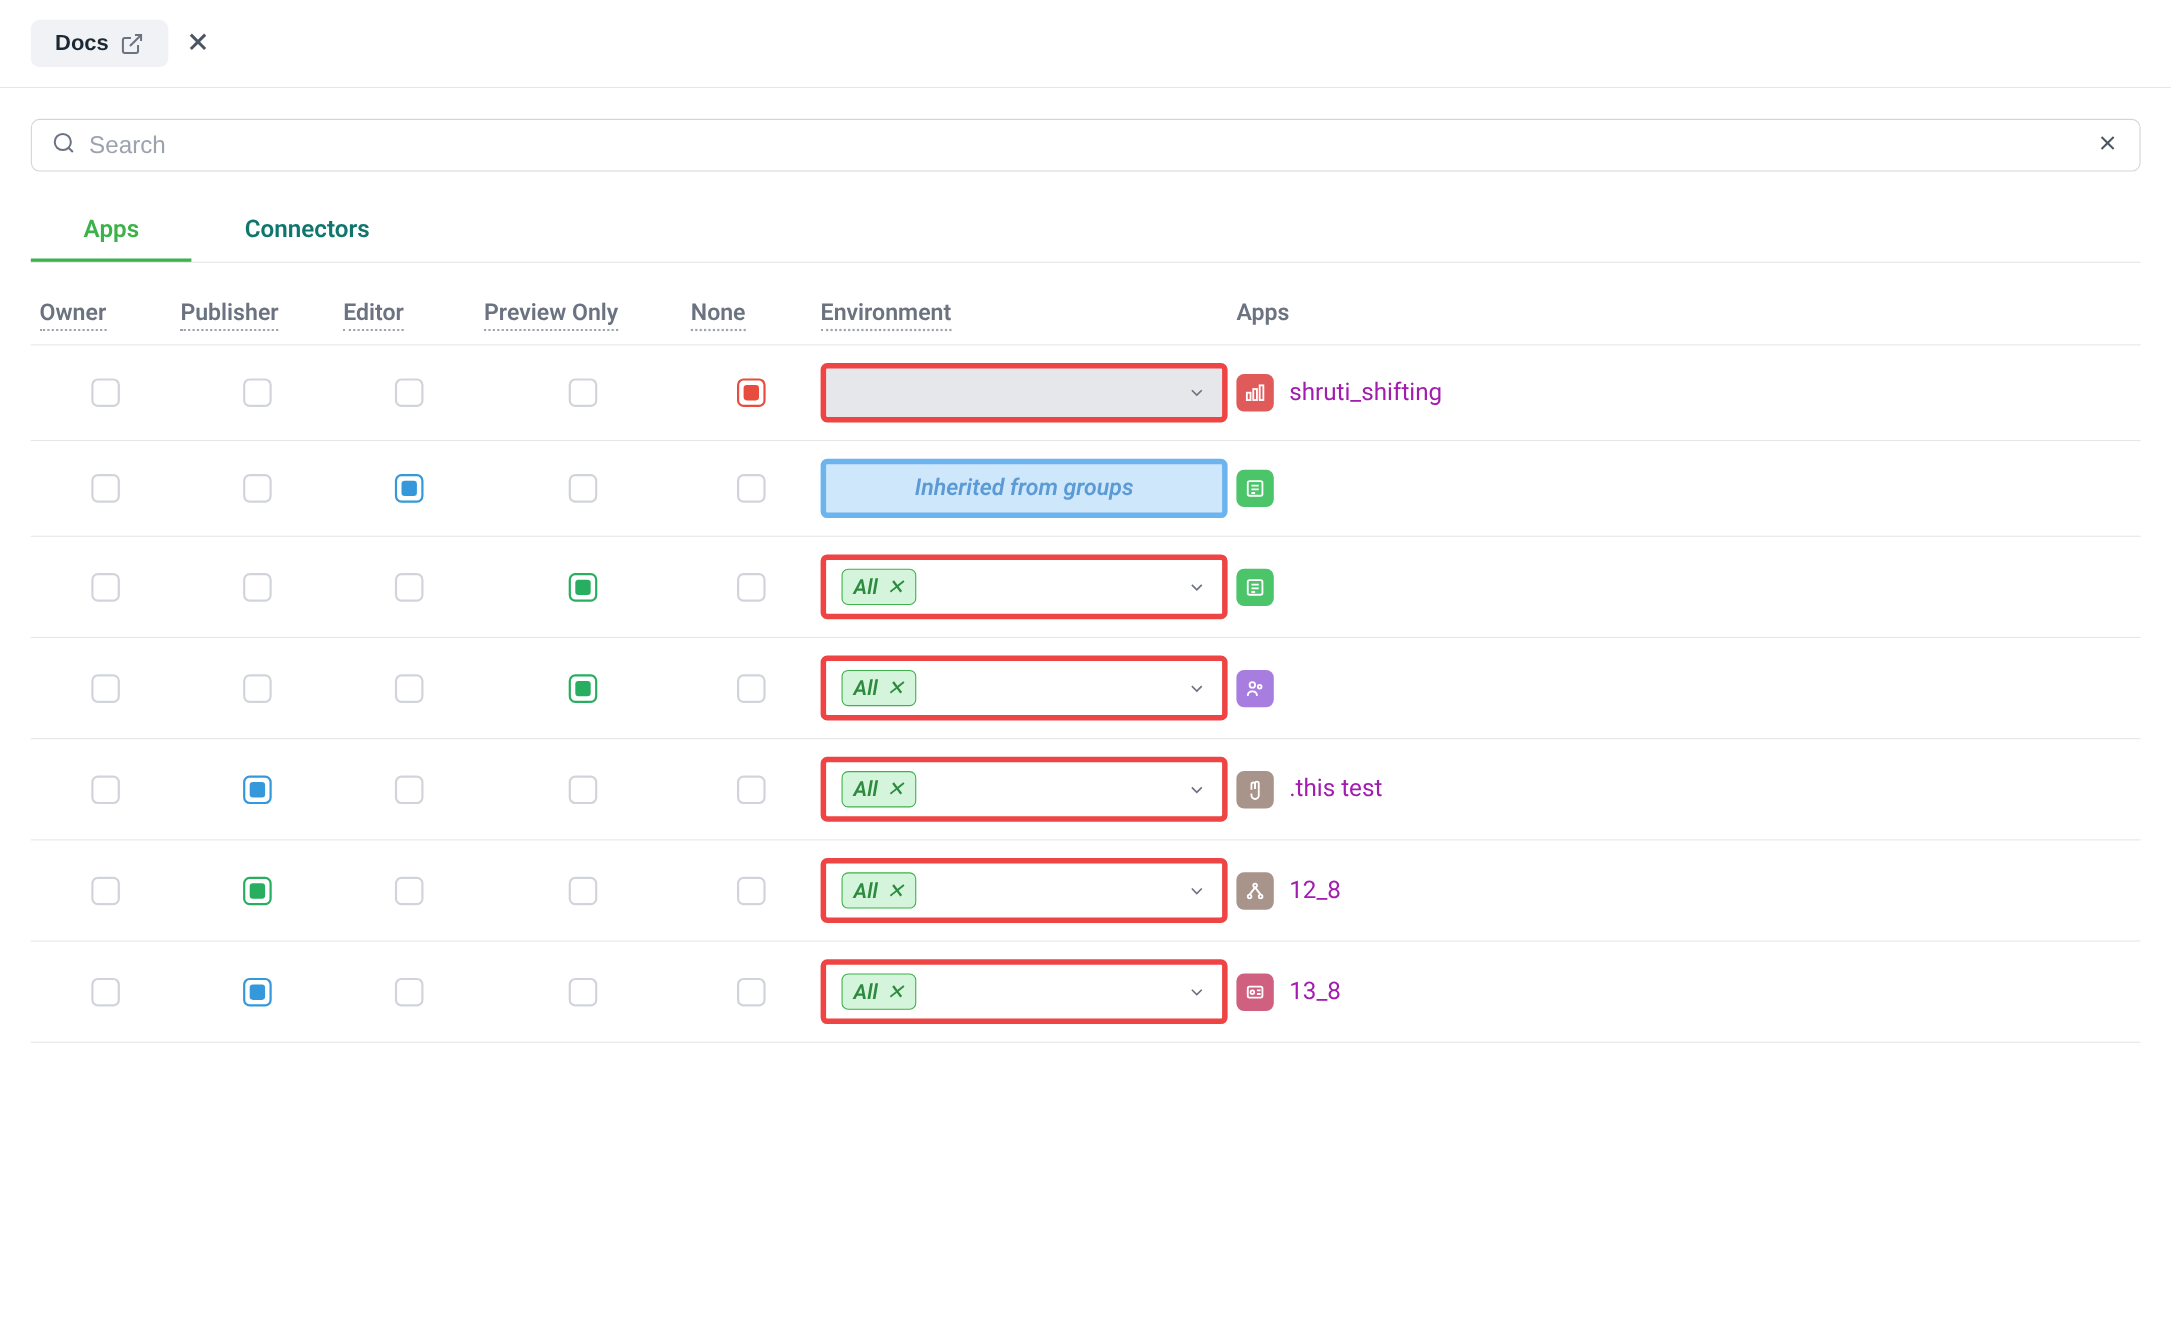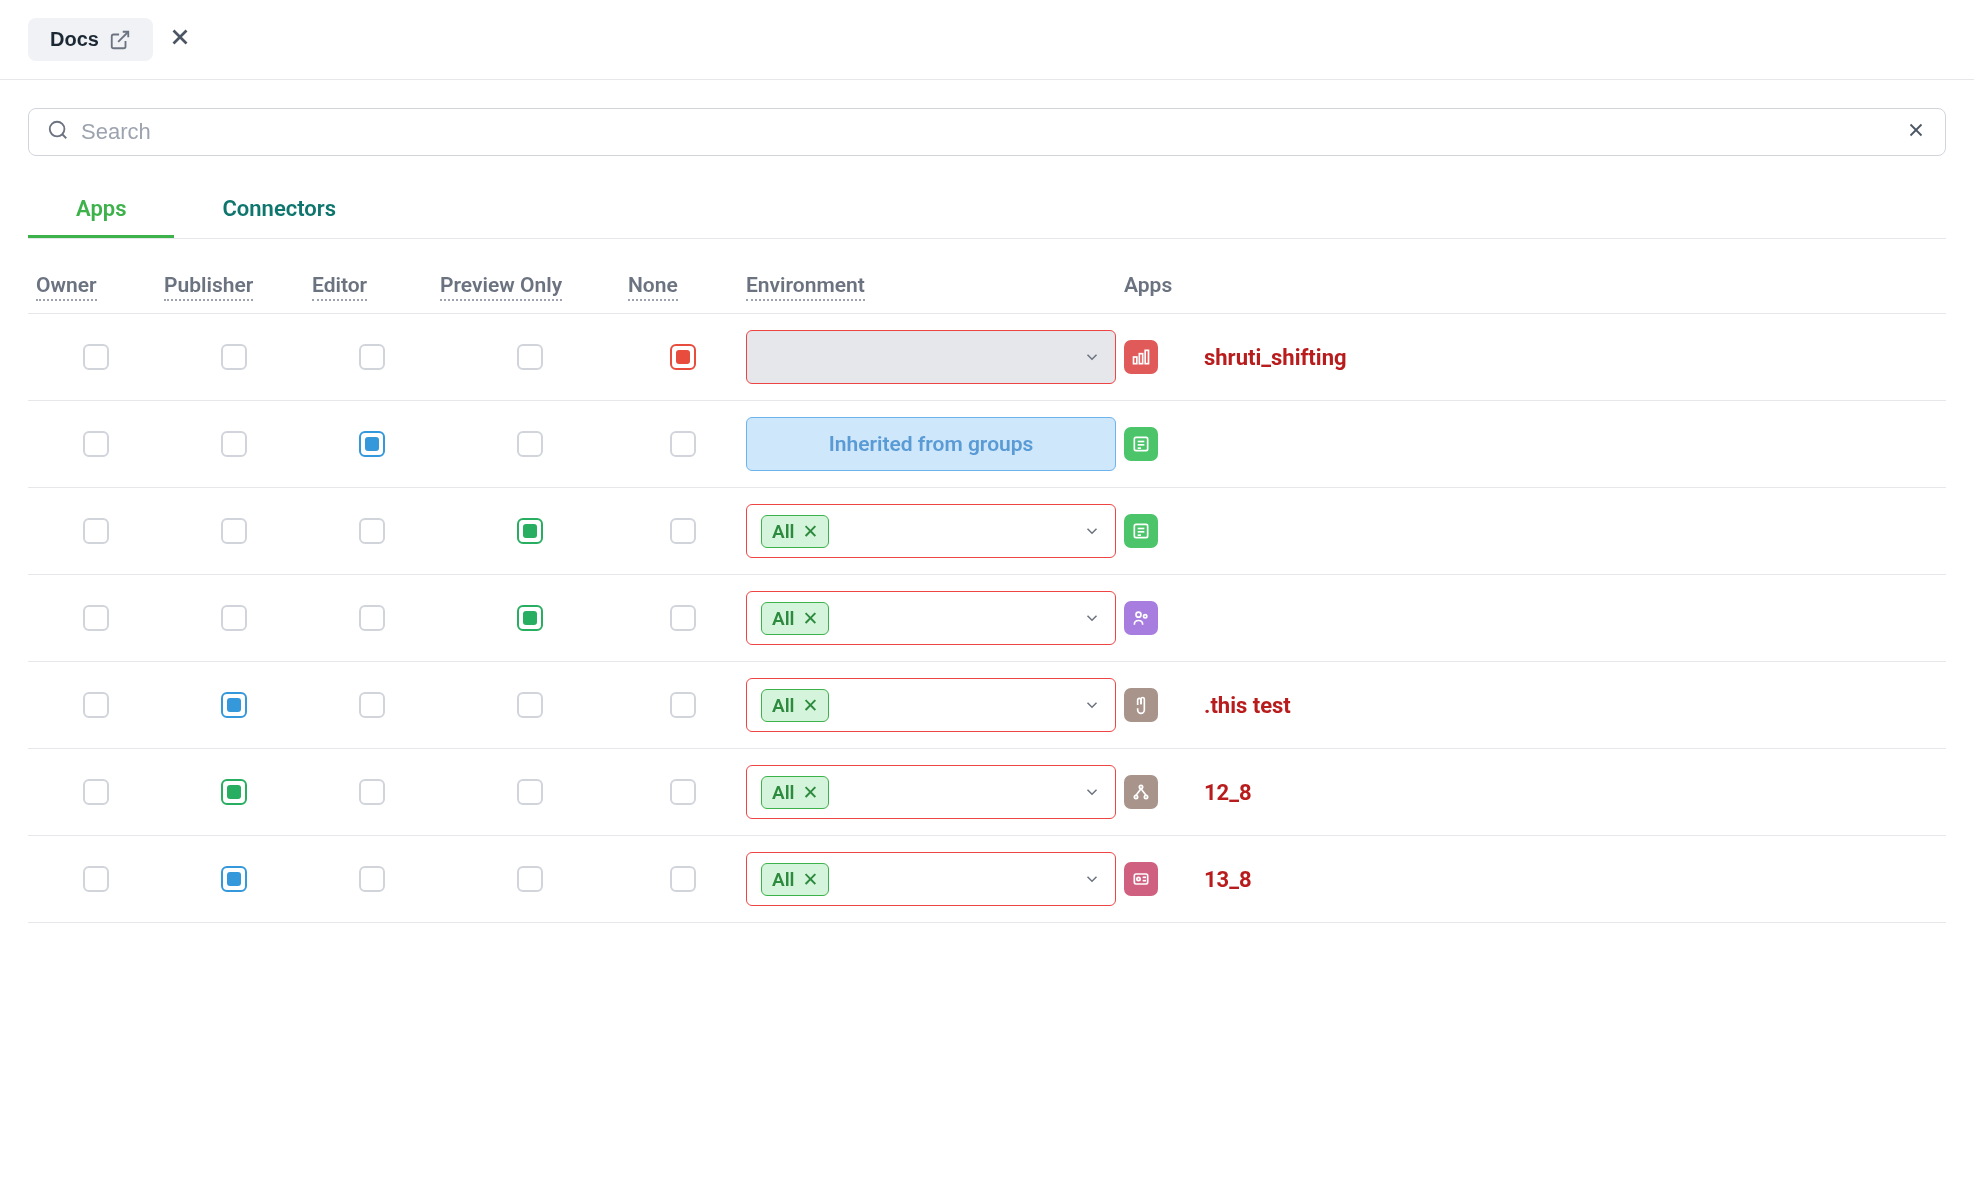--- a/index.html
+++ b/index.html
@@ -4,21 +4,21 @@
 <style>
 * { box-sizing: border-box; margin: 0; padding: 0; }
 body { font-family: -apple-system, BlinkMacSystemFont, "Segoe UI", Roboto, sans-serif; background: #fff; color: #1c2833; }
 
 .header {
   display: flex; align-items: center; justify-content: space-between;
   padding: 18px 28px; border-bottom: 1px solid #e5e7eb;
 }
 .header-title { font-size: 28px; font-weight: 700; color: #1c2833; }
 .header-email { color: #3eb24a; }
-.header-right { display: flex; align-items: flex-start; gap: 8px; }
+.header-right { display: flex; align-items: center; gap: 8px; }
 .docs-btn {
   display: flex; align-items: center; gap: 10px; background: #f0f2f5;
   border: none; border-radius: 8px; padding: 10px 22px; font-size: 20px;
   font-weight: 600; color: #1c2833; cursor: pointer;
 }
 .close-btn { background: none; border: none; cursor: pointer; padding: 6px; }
 
 .content { padding: 28px; }
 
 .search-wrap {
@@ -68,22 +68,22 @@
 }
 .cb.red { border-color: #e74c3c; }
 .cb.red::after { content: ""; width: 14px; height: 14px; background: #e74c3c; border-radius: 3px; }
 .cb.blue { border-color: #3498db; }
 .cb.blue::after { content: ""; width: 14px; height: 14px; background: #3498db; border-radius: 3px; }
 .cb.green { border-color: #27ae60; }
 .cb.green::after { content: ""; width: 14px; height: 14px; background: #27ae60; border-radius: 3px; }
 
 .env-box {
   display: flex; align-items: center; justify-content: space-between;
-  border: 1px solid #ef4444; border-radius: 6px; padding: 8px 14px;
-  min-height: 54px; width: 100%; cursor: pointer; background: #fff;
+  border: 5px solid #ef4444; border-radius: 6px; padding: 8px 14px;
+  min-height: 54px; width: 100%; cursor: pointer; background: #fff; font-style: italic;
 }
 .env-box.disabled { background: #e5e7eb; }
 .env-box.inherited {
   background: #cfe7fb; border-color: #6cb4ee; justify-content: center;
   color: #5a9bd5; font-size: 21px; font-weight: 600;
 }
 .chev { color: #6b7280; }
 
 .tag {
   display: inline-flex; align-items: flex-end; gap: 8px;
@@ -95,21 +95,21 @@
 .app-icon {
   width: 34px; height: 34px; border-radius: 7px; display: flex;
   align-items: center; justify-content: center; flex-shrink: 0;
 }
 .app-icon.red { background: #e05a5a; }
 .app-icon.green { background: #4bc46a; }
 .app-icon.purple { background: #a87de0; }
 .app-icon.brown { background: #a8948a; }
 .app-icon.pink { background: #d06080; }
 .app-icon svg { width: 20px; height: 20px; }
-.app-name { font-size: 22px; font-weight: 700; color: #b91c1c; margin-left: 32px; }
+.app-name { font-size: 22px; font-weight: 400; color: #a21caf; }
 
 .svg-ico { width: 22px; height: 22px; }
 </style>
 </head>
 <body>
 
 <div class="header">
   <div class="header-right">
     <button class="docs-btn">
       <span>Docs</span>

